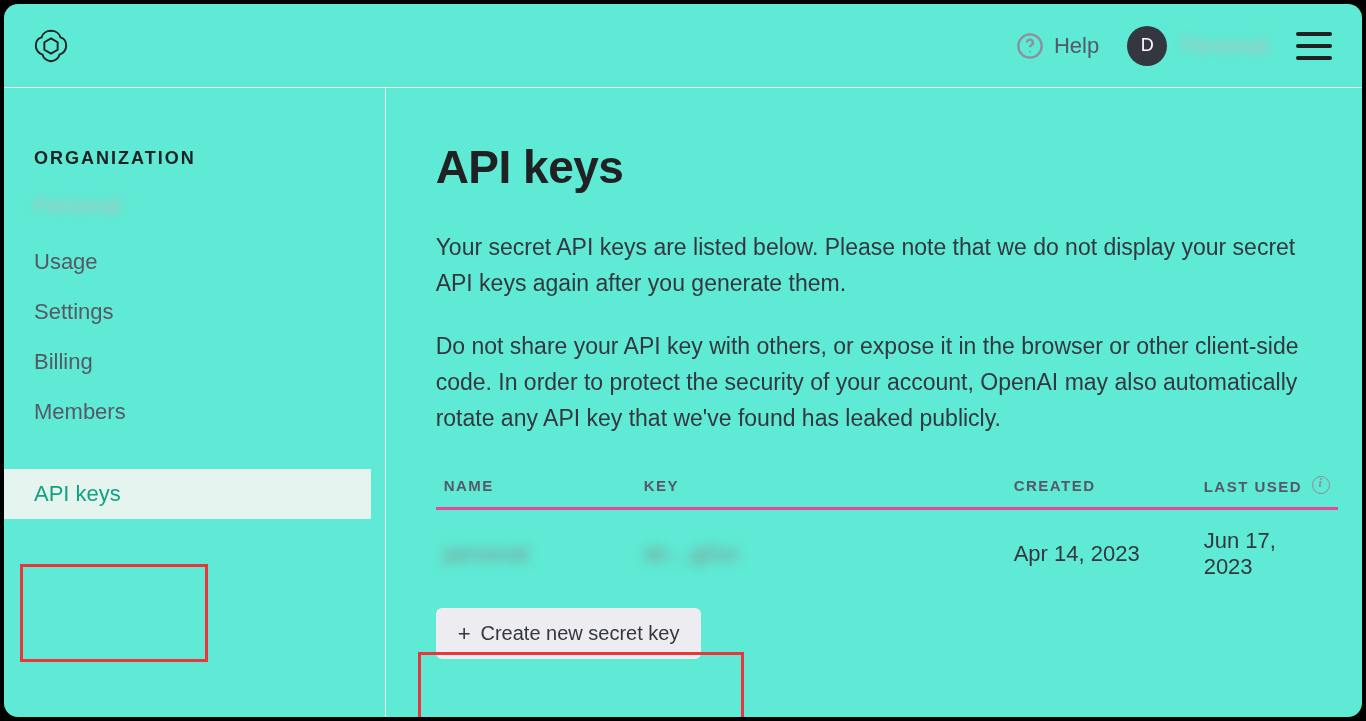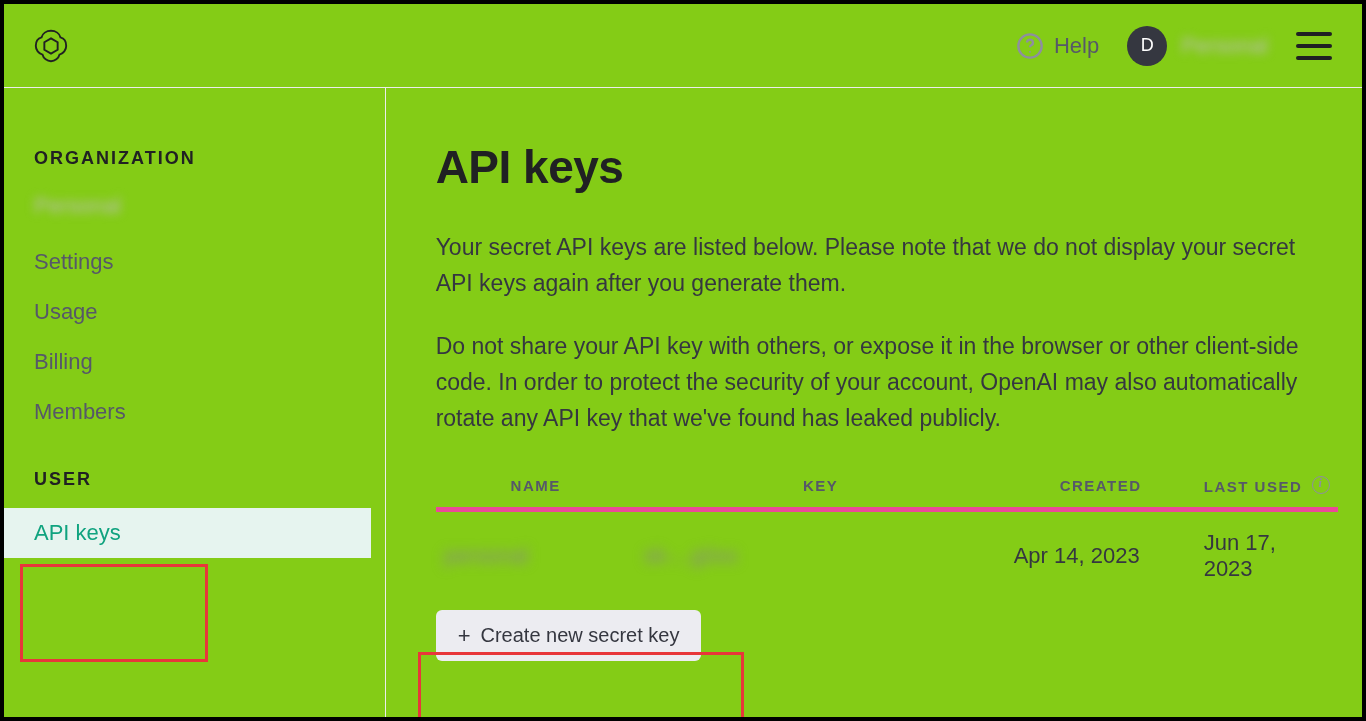--- a/index.html
+++ b/index.html
@@ -1,18 +1,18 @@
 <!DOCTYPE html>
 <html><head>
 <meta charset="utf-8">
 <style>
   * { box-sizing: border-box; margin: 0; padding: 0; }
   html, body { width: 1366px; height: 721px; font-family: -apple-system, BlinkMacSystemFont, "Segoe UI", Helvetica, Arial, sans-serif; }
   body { background: #000; }
-  .frame { position: absolute; inset: 4px; background: #84cc16; display: flex; flex-direction: column; }
+  .frame { position: absolute; inset: 4px; background: #5eead4; display: flex; flex-direction: column; border-radius: 14px; }
 
   
   .header { height: 84px; display: flex; align-items: center; padding: 0 30px 0 28px; border-bottom: 1px solid #ececec; }
   .logo { width: 38px; height: 38px; flex: 0 0 auto; }
   .header-spacer { flex: 1 1 auto; }
   .help { display: flex; align-items: center; gap: 10px; color: #565869; font-size: 22px; margin-right: 28px; cursor: pointer; }
   .help-circle { width: 28px; height: 28px; }
   .avatar { width: 40px; height: 40px; border-radius: 50%; background: #353740; color: #fff; display: flex; align-items: center; justify-content: center; font-size: 18px; font-weight: 500; margin-right: 14px; }
   .account-label { color: #bdbdbd; font-size: 22px; filter: blur(5px); margin-right: 28px; }
   .hamburger { width: 36px; height: 28px; display: flex; flex-direction: column; justify-content: space-between; cursor: pointer; }
@@ -31,21 +31,21 @@
 
   
   .hl-user { position: absolute; left: 16px; top: 476px; width: 188px; height: 98px; border: 3px solid #e8363a; pointer-events: none; }
 
   
   .main { flex: 1 1 auto; padding: 52px 24px 20px 50px; position: relative; overflow: hidden; }
   h1 { font-size: 46px; font-weight: 700; color: #202123; letter-spacing: -0.5px; margin-bottom: 36px; }
   .para { font-size: 23px; color: #353740; line-height: 1.55; max-width: 880px; margin-bottom: 28px; }
 
   table { width: 100%; border-collapse: collapse; margin-top: 10px; }
-  th { text-align: center; font-size: 15px; letter-spacing: 1.5px; font-weight: 700; color: #565869; padding: 12px 8px; border-bottom: 5px solid #ec4899; }
+  th { text-align: left; font-size: 15px; letter-spacing: 1.5px; font-weight: 700; color: #565869; padding: 12px 8px; border-bottom: 3px solid #ec4899; }
   th.last { white-space: nowrap; margin-left: 28px; }
   td { font-size: 22px; color: #353740; padding: 18px 8px 22px 8px; }
   .blur-cell { filter: blur(6px); color: #888; }
   .info-circ { display:inline-block; width:18px; height:18px; border:1.5px solid #8e8ea0; border-radius:50%; position:relative; vertical-align: -2px; margin-left:4px;}
   .info-circ::after { content:"i"; position:absolute; left:0; right:0; top:-1px; text-align:center; font-size:12px; color:#8e8ea0; font-style: italic; font-family: serif;}
 
   .create-btn { display: inline-flex; align-items: center; gap: 10px; background: #ececf1; color: #353740; font-size: 20px; padding: 14px 22px; border: none; border-radius: 6px; cursor: pointer; margin-top: 6px; }
   .plus { font-size: 22px; line-height: 1; }
   
   .hl-create-local { position: absolute; left: 32px; top: 564px; width: 326px; height: 82px; border: 3px solid #e8363a; pointer-events: none; }
@@ -78,27 +78,26 @@
         <span></span>
     </div>
   </div>
 
   <div class="body">
     <div class="sidebar">
       <div class="side-heading">ORGANIZATION</div>
       <div class="org-name-row">
         <span class="org-name">Personal</span>
       </div>
+      <div class="side-item"><span>Usage</span></div>
       <div class="side-item"><span>Settings</span></div>
-      <div class="side-item"><span>Usage</span></div>
       <div class="side-item"><span>Billing</span></div>
       <div class="side-item"><span>Members</span></div>
 
       <div class="user-block">
-        <div class="side-heading">USER</div>
         <div class="side-item active"><span>API keys</span></div>
       </div>
 
       <div class="hl-user"></div>
     </div>
 
     <div class="main">
       <h1>API keys</h1>
       <p class="para">Your secret API keys are listed below. Please note that we do not display your secret API keys again after you generate them.</p>
       <p class="para">Do not share your API key with others, or expose it in the browser or other client-side code. In order to protect the security of your account, OpenAI may also automatically rotate any API key that we've found has leaked publicly.</p>

